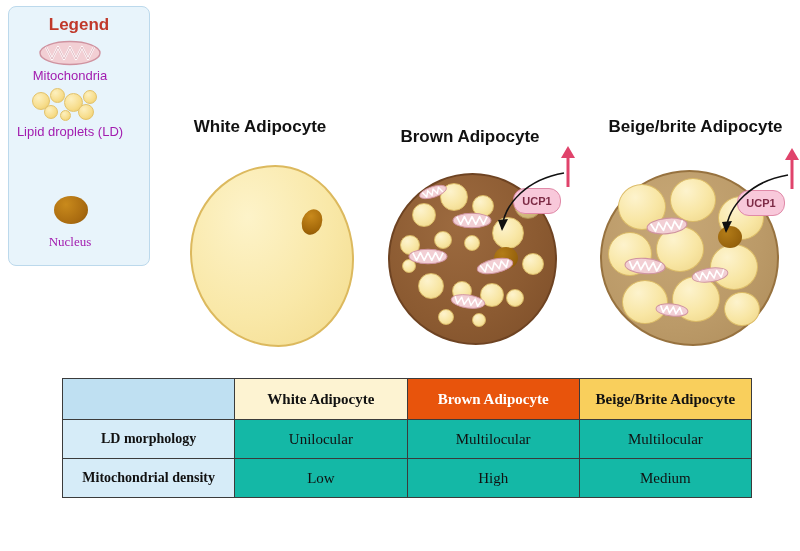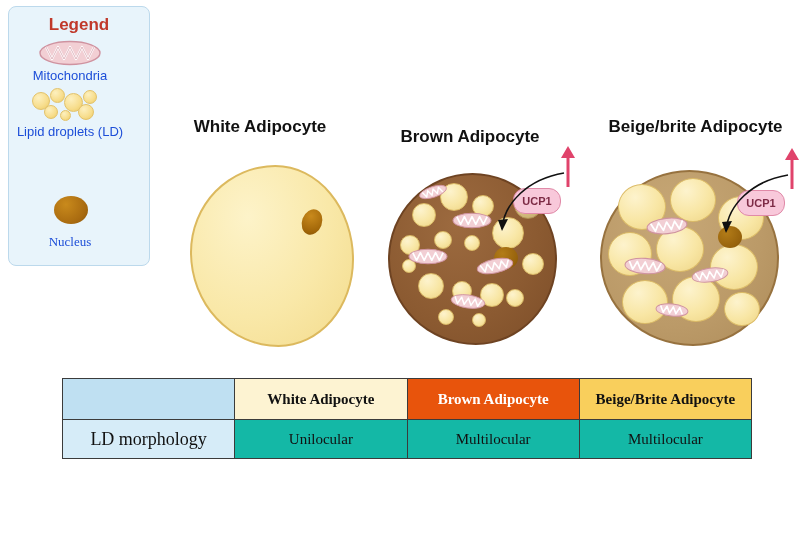--- a/index.html
+++ b/index.html
@@ -16,21 +16,21 @@
     background:#e8f4fb;border:1px solid #bcd9ec;border-radius:8px;
   }
   #legend-title{
     position:absolute;left:0;top:8px;width:140px;text-align:center;
     font-family:"Liberation Sans", sans-serif;
     font-weight:bold;font-size:17px;color:#c0392b;
   }
   .legend-label{
     position:absolute;width:140px;text-align:center;
     font-family:"Liberation Sans", sans-serif;
-    font-size:13px;color:#1d4ed8;
+    font-size:13px;color:#a21caf;
   }
   #legend-mito-label{left:0;top:68px;}
   #legend-ld-label{left:0;top:124px;}
   #legend-nuc-label{left:0;top:234px;font-family:Liberation Serif, serif;}
   
   #legend-ld-cluster{position:absolute;left:30px;top:88px;width:80px;height:32px;}
   #legend-ld-cluster div{
     position:absolute;border-radius:50%;
     background:radial-gradient(circle at 35% 30%, #fdf0bf 0%, #f7dd8c 60%, #ecc960 100%);
     border:1px solid #e3c269;
@@ -133,21 +133,21 @@
   thead th{
     font-weight:bold;
     height:40px;
     font-size:15px;
   }
   th.corner{background:#bfe0f2;border:1px solid #3b3b3b;}
   th.h-white{background:#fdf3d2;}
   th.h-brown{background:#e8540c;color:#fff;}
   th.h-beige{background:#f9cf5c;color:#111;}
   td.rowhead{
-    background:#d6ecf8;font-weight:normal;font-size:18px;
+    background:#d6ecf8;font-weight:bold;font-size:14px;
   }
   td.val{background:#14b8a6;}
 </style>
 </head>
 <body>
 
 <div id="legend-box">
   <div id="legend-title">Legend</div>
 </div>
 
@@ -288,15 +288,21 @@
         <th class="h-beige">Beige/Brite Adipocyte</th>
       </tr>
     </thead>
     <tbody>
       <tr>
         <td class="rowhead">LD morphology</td>
         <td class="val">Unilocular</td>
         <td class="val">Multilocular</td>
         <td class="val">Multilocular</td>
       </tr>
+      <tr>
+        <td class="rowhead">Mitochondrial density</td>
+        <td class="val">Low</td>
+        <td class="val">High</td>
+        <td class="val">Medium</td>
+      </tr>
     </tbody>
   </table>
 </div>
 
 </body></html>

